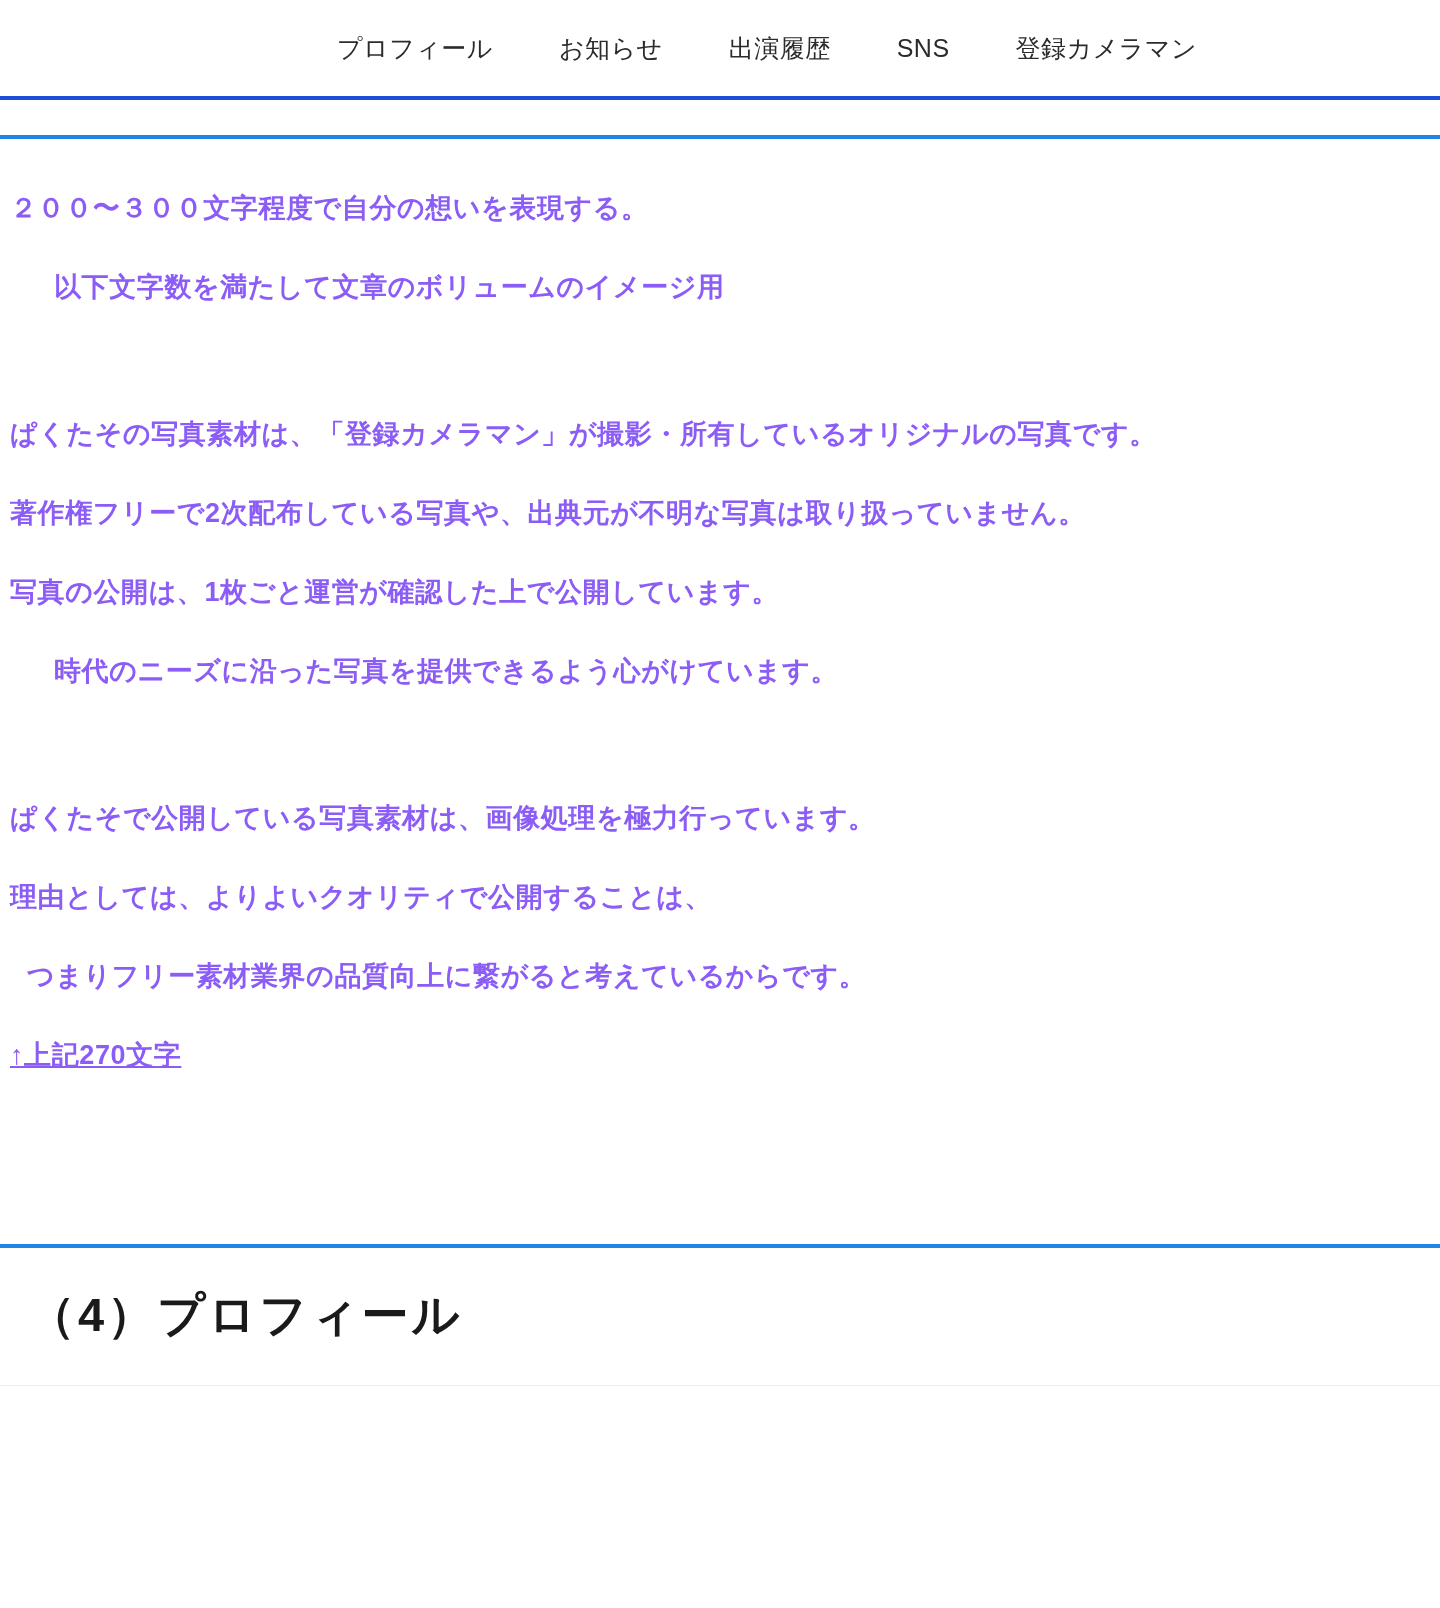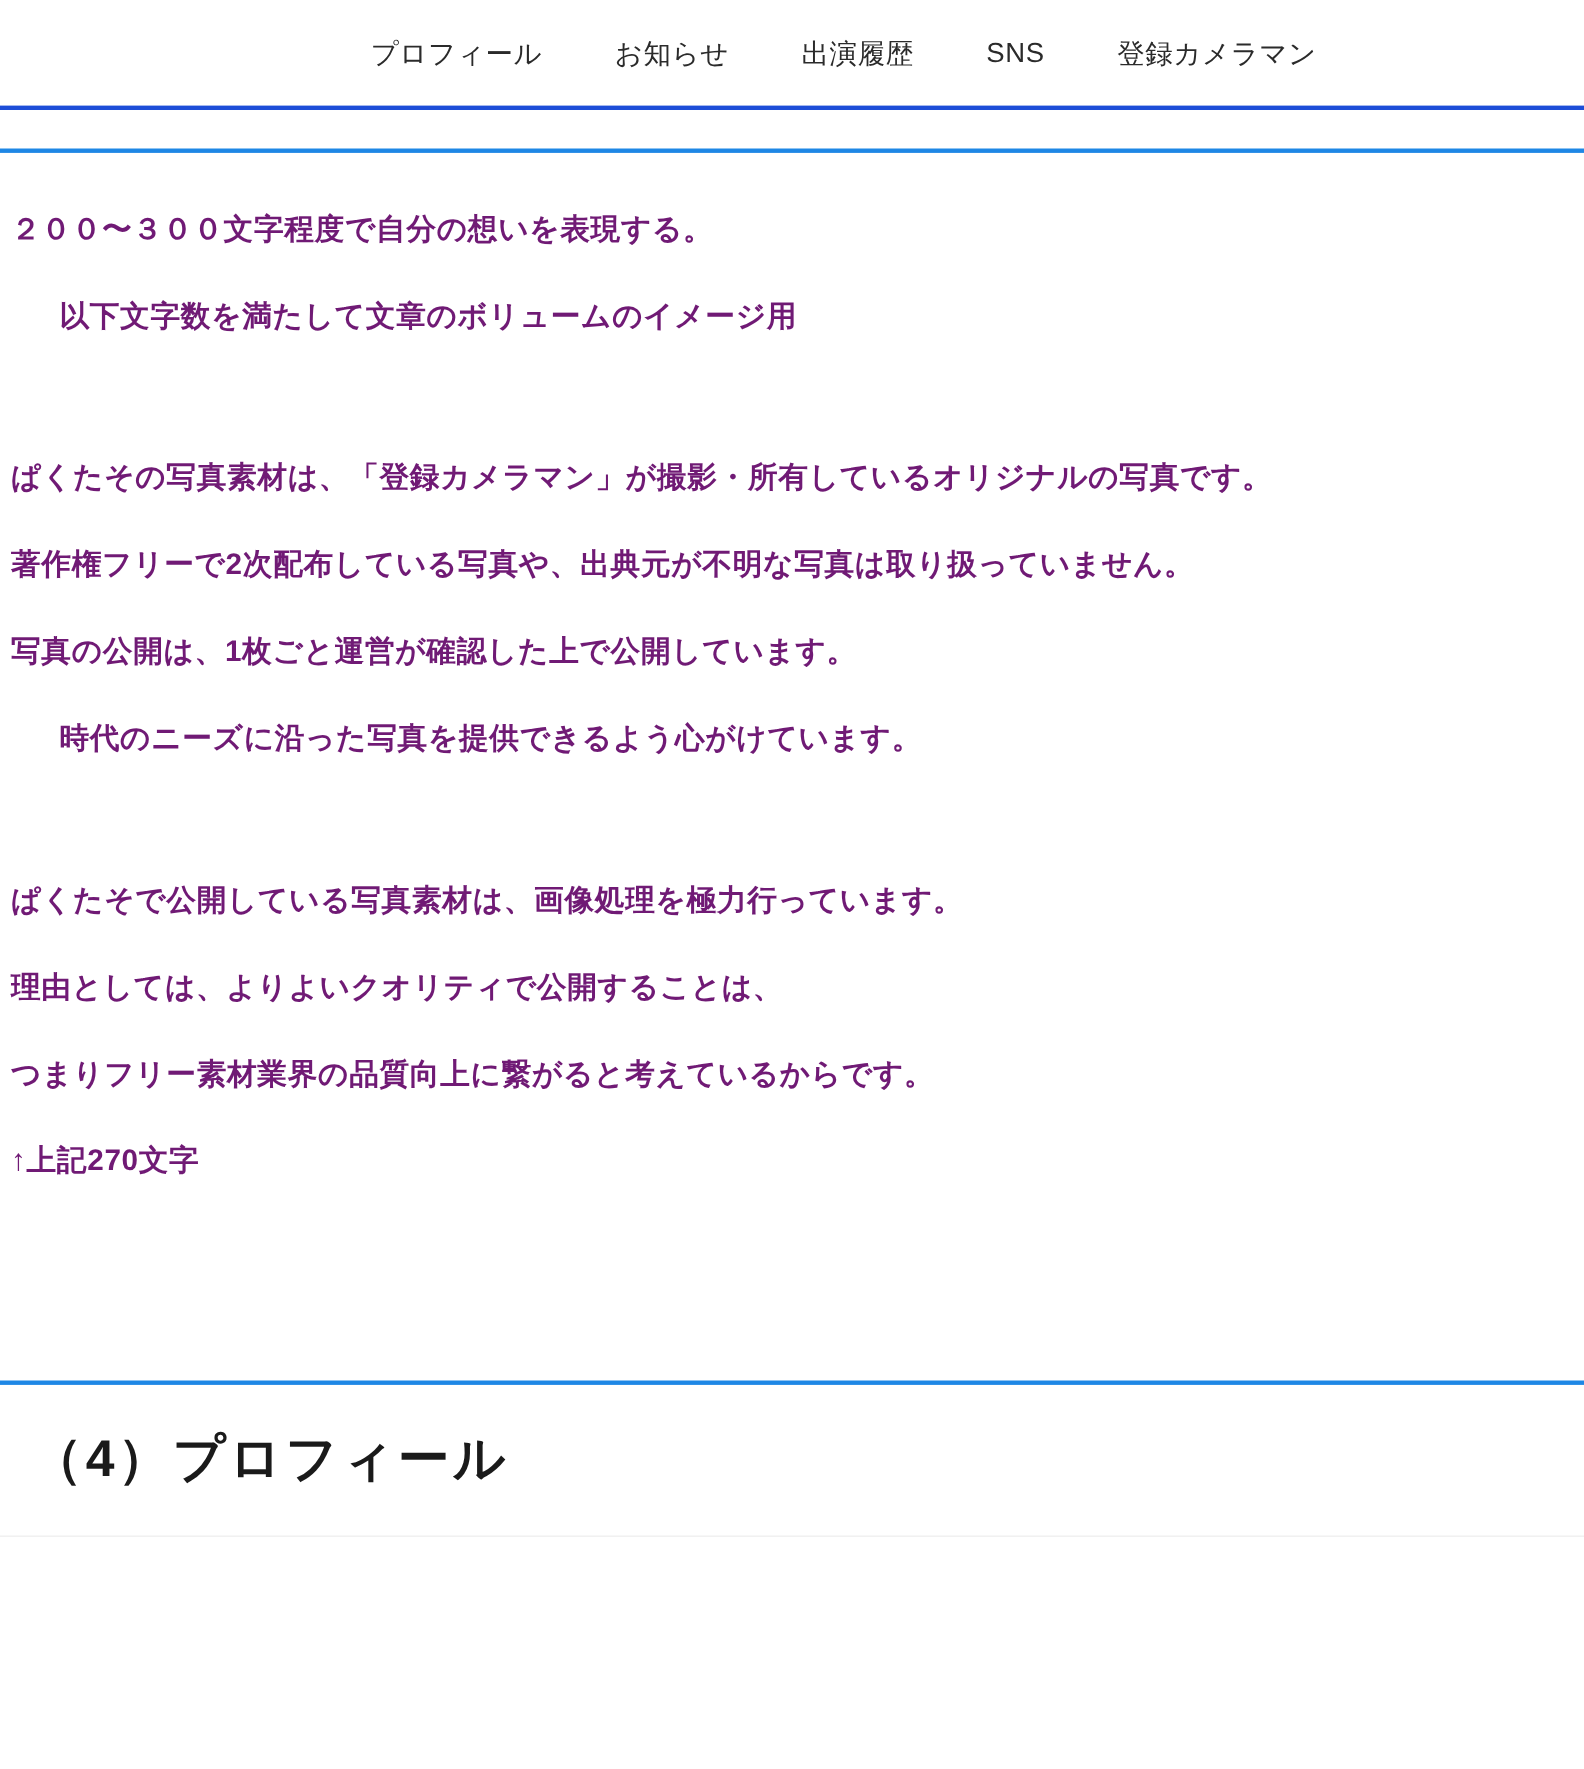--- a/index.html
+++ b/index.html
@@ -70,34 +70,36 @@
   }
 
   .body-copy {
     padding: 56px 0 0 10px;
     font-size: 0;
   }
   .para {
     font-size: 27px;
     font-weight: 700;
     line-height: 1.0;
-    color: #701a75;
+    color: #8b5cf6;
     margin: 0 0 52px 0;
     letter-spacing: 0.6px;
     white-space: pre-wrap;
   }
   .para.gap-after {
     margin-bottom: 120px;
     margin-left: 44px;
   }
   .para.tight {
     margin-bottom: 52px;
+    margin-left: 17px;
   }
   .para.note {
-    margin-bottom: 11px;
+    margin-bottom: 0;
+    text-decoration: underline;
   }
   .spacer-bottom {
     height: 140px;
   }
   .section-3 .section-title {
     padding-top: 38px;
     padding-bottom: 40px;
   }
 </style>
 </head>

